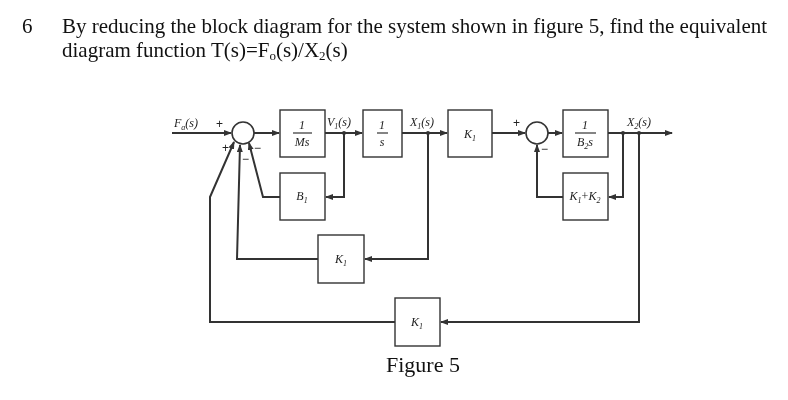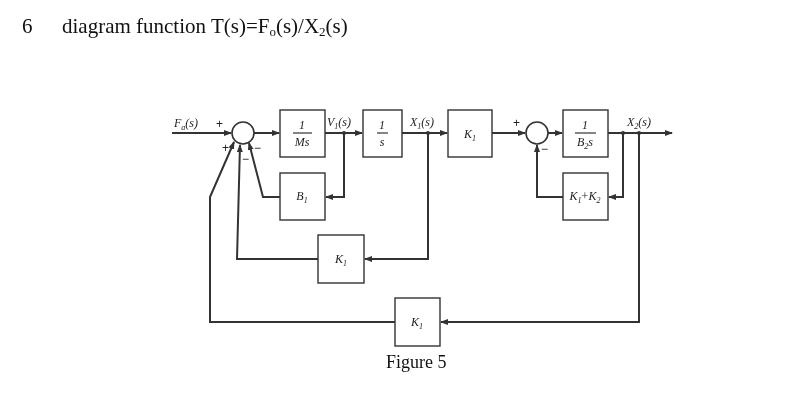--- a/index.html
+++ b/index.html
@@ -5,27 +5,28 @@
     html, body { margin: 0; padding: 0; background: #ffffff; }
     body { width: 788px; height: 400px; position: relative; overflow: hidden;
            font-family: "Liberation Serif", serif; color: #111; }
     .qnum { position: absolute; left: 22px; top: 14px; font-size: 21px; }
     .qtext { position: absolute; left: 62px; top: 14px; width: 720px; font-size: 21px; line-height: 24px; }
     .qtext .sub { font-size: 13px; vertical-align: -3px; }
     svg { position: absolute; left: 0; top: 0; }
     .lbl { font-family: "Liberation Serif", serif; font-style: italic; font-size: 12px; fill: #222; }
     .blk { font-family: "Liberation Serif", serif; font-style: italic; font-size: 12px; fill: #222; text-anchor: middle; }
     .sign { font-family: "Liberation Sans", sans-serif; font-size: 12px; fill: #222; }
-    .cap { position: absolute; left: 386px; top: 352px; font-size: 18px; }
+    .cap { position: absolute; left: 386px; top: 352px; font-size: 22px; }
   </style>
 </head>
 <body>
 
 <div class="qnum">6</div>
 <div class="qtext">
+  <div>By reducing the block diagram for the system shown in figure 5, find the equivalent</div>
   <div><span>diagram function T(s)=F</span><span class="sub">o</span><span>(s)/X</span><span class="sub">2</span><span>(s)</span></div>
 </div>
 
 <svg width="788" height="400" viewBox="0 0 788 400">
   <defs>
     <marker id="arr" markerWidth="8" markerHeight="6" refX="7" refY="3" orient="auto" markerUnits="userSpaceOnUse">
       <path d="M0,0 L8,3 L0,6 z" fill="#333"></path>
     </marker>
   </defs>
   <g stroke="#333" stroke-width="2" fill="none">

